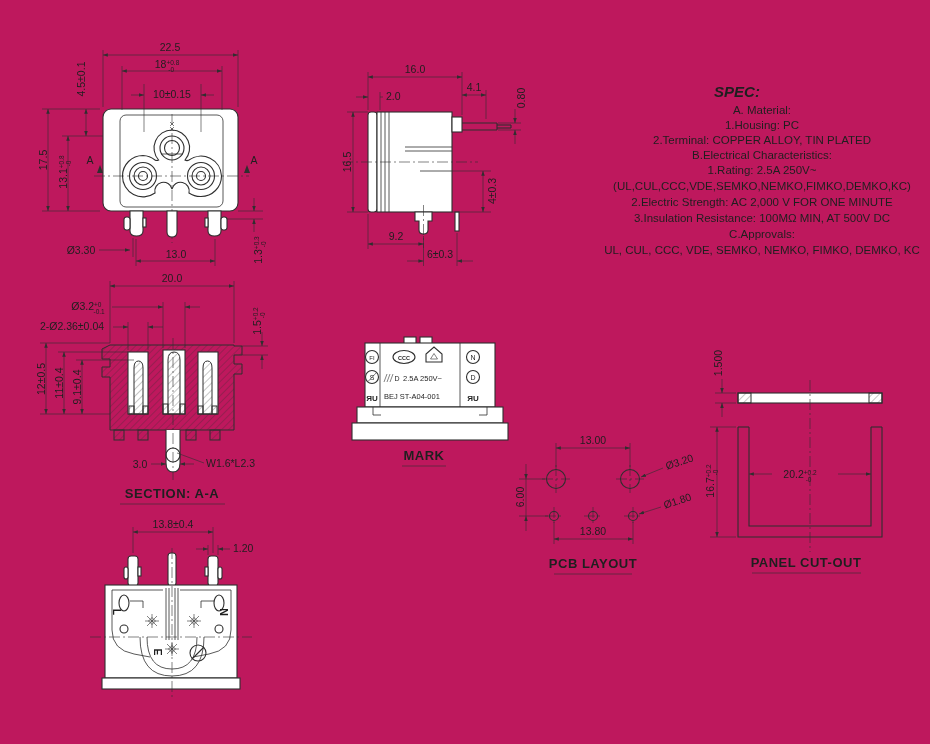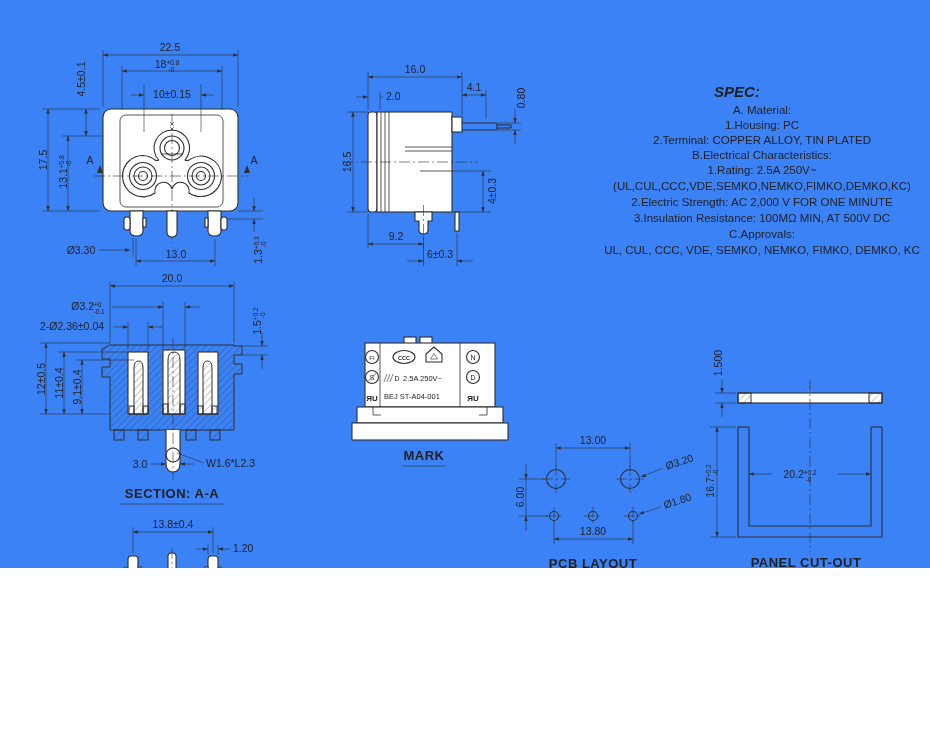--- a/index.html
+++ b/index.html
@@ -1,16 +1,16 @@
 <!DOCTYPE html>
 <html><head>
 <meta charset="utf-8">
 <style>
   html,body{margin:0;padding:0;background:#fff;}
-  #sheet{width:930px;height:568px;background:#3b82f6;position:relative;overflow:hidden;}
+  #sheet{width:930px;height:744px;background:#be185d;position:relative;overflow:hidden;}
   svg text{font-family:"Liberation Sans",sans-serif;font-size:10.5px;fill:#1f1f1f;}
   .o  {stroke:#2f2f2f;stroke-width:1.1;fill:#fff;}
   .on {stroke:#2f2f2f;stroke-width:1.1;fill:none;}
   .o2 {stroke:#2f2f2f;stroke-width:.8;fill:none;}
   .t  {stroke:#2f2f2f;stroke-width:.6;fill:none;}
   .cl {stroke:#2f2f2f;stroke-width:.6;fill:none;stroke-dasharray:11 3 2 3;}
   .h  {fill:url(#hatch);stroke:#2f2f2f;stroke-width:1;}
   .ttl{font-size:13px;font-weight:bold;letter-spacing:.5px;}
   .it {font-style:italic;font-weight:bold;font-size:15px;}
   .spec{font-size:11.5px;}

